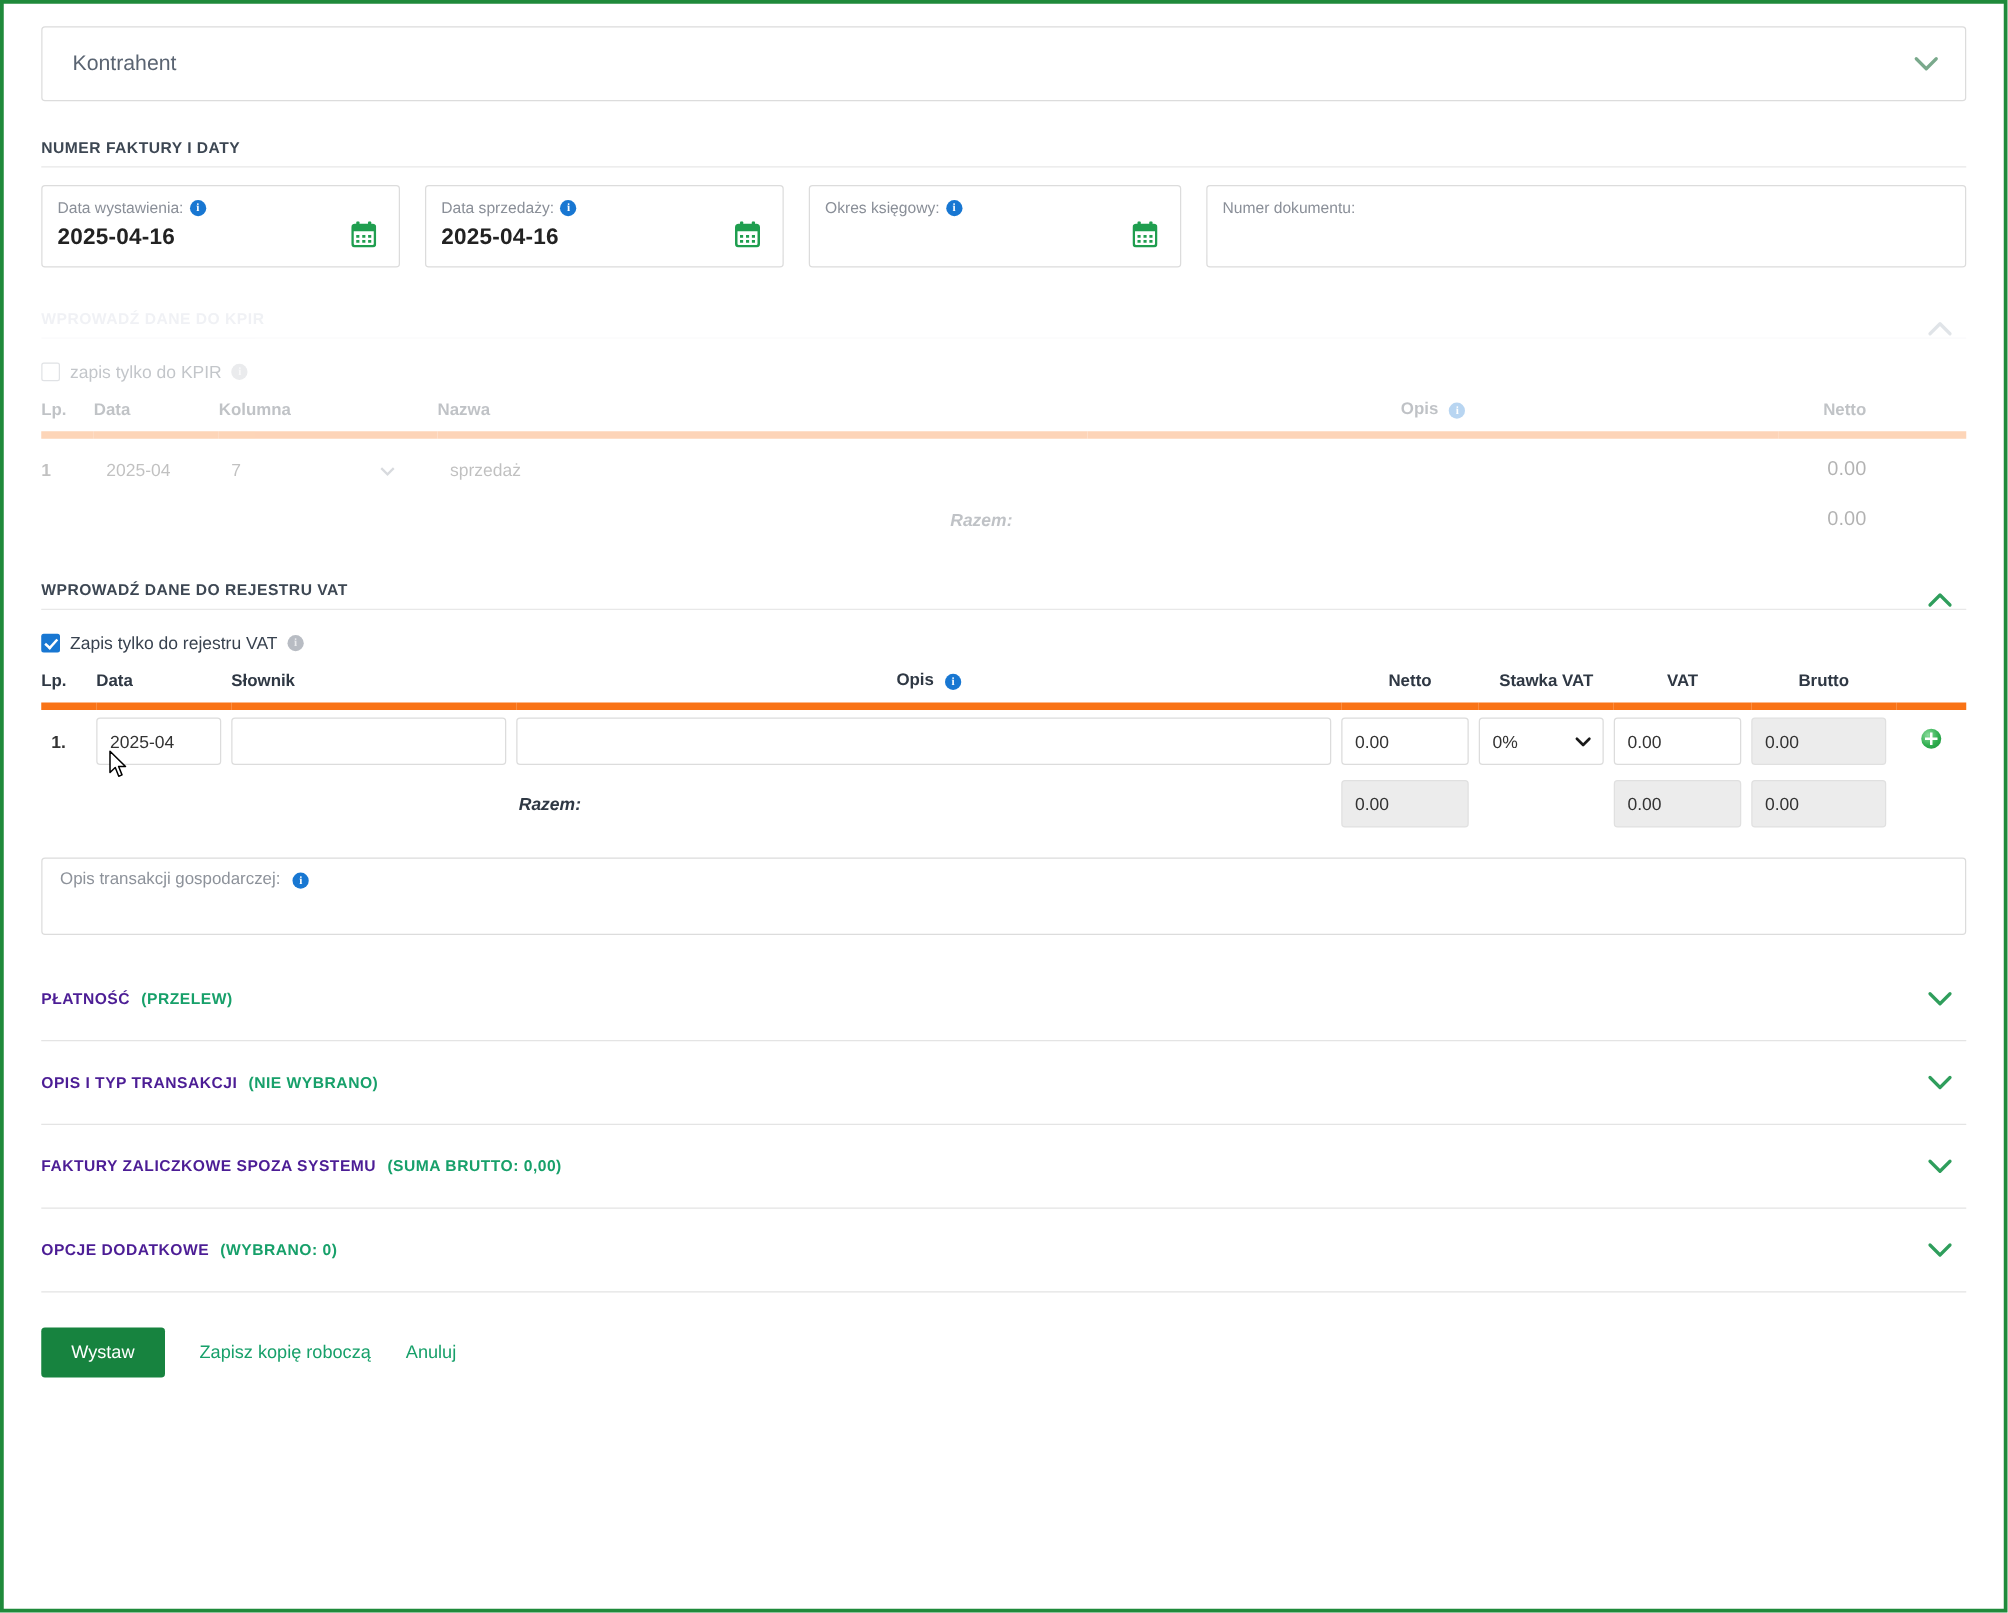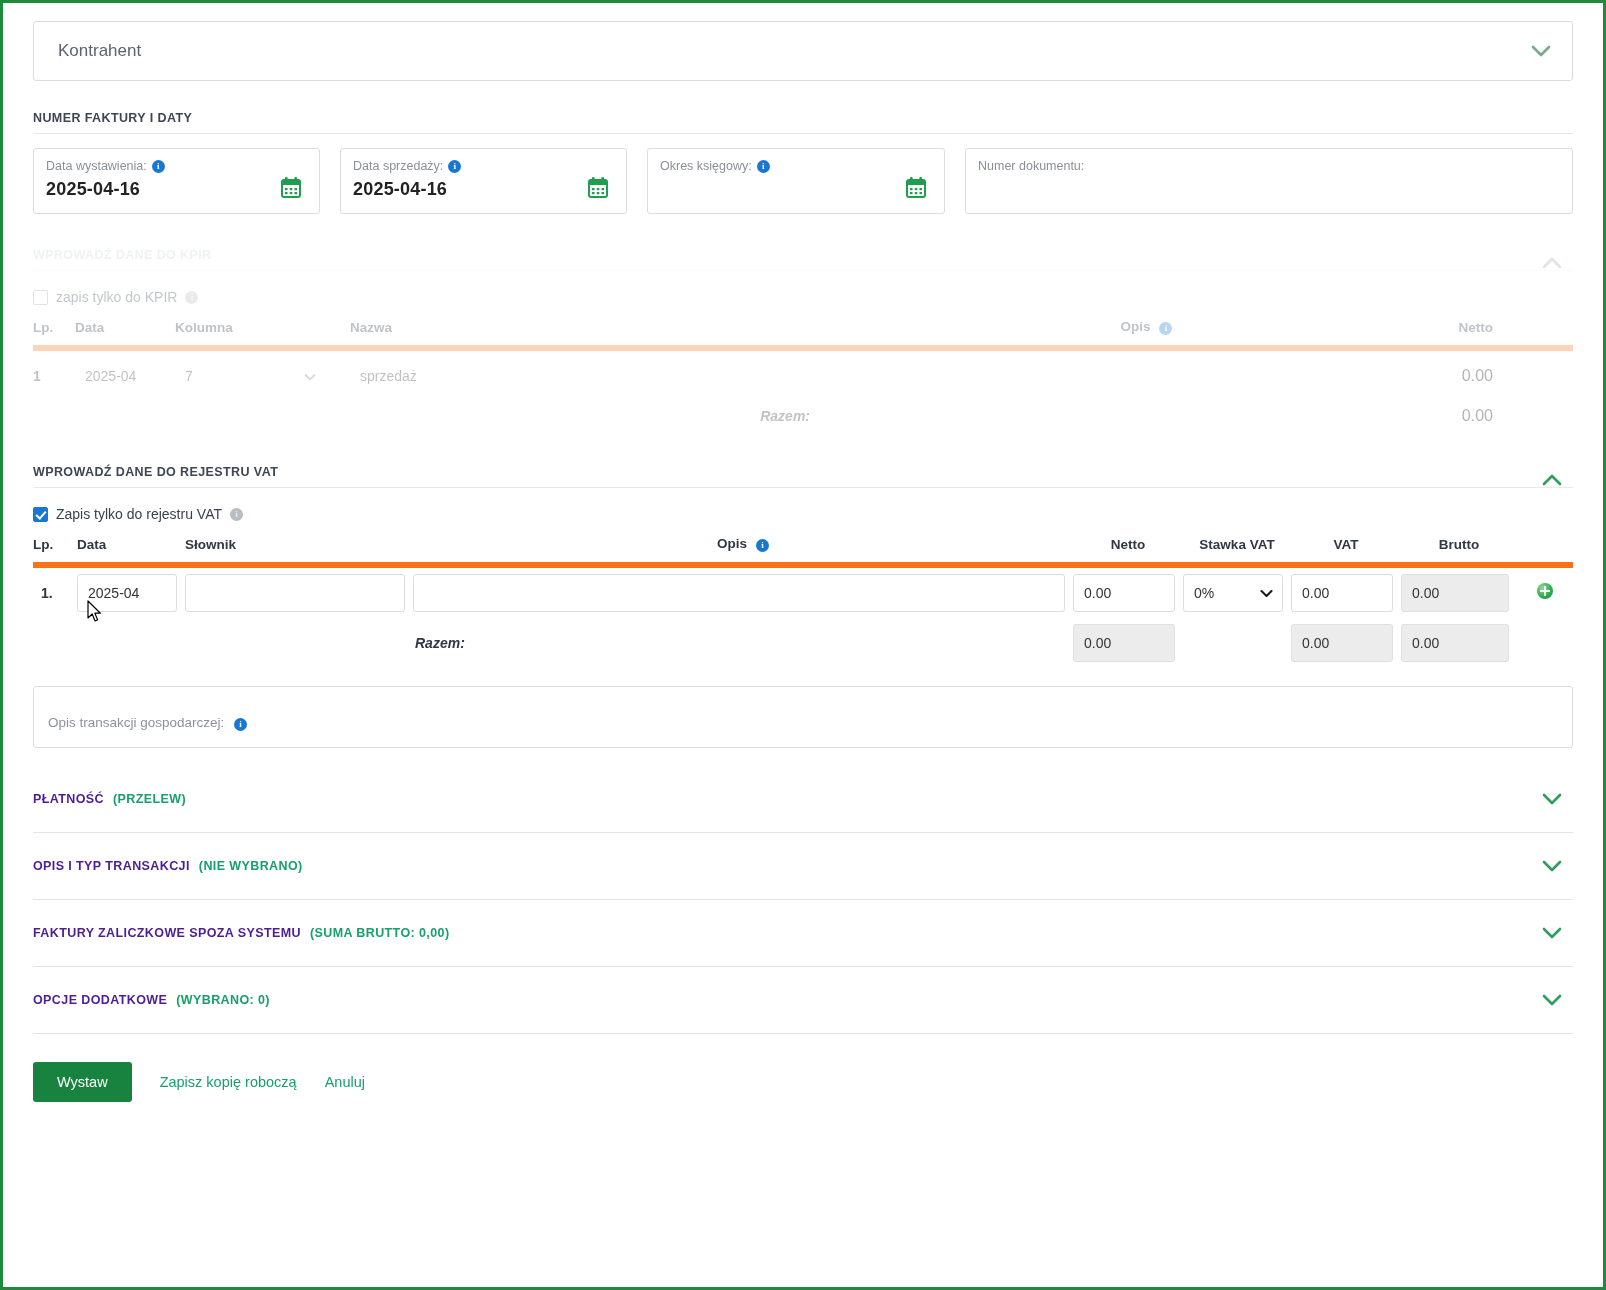--- a/index.html
+++ b/index.html
@@ -189,21 +189,21 @@
 
   .razem-lbl { font-size: 14px; font-weight: bold; color: #2f3844; font-style: italic; }
 
   
   .ta {
     border: 1px solid #dcdcdc;
     border-radius: 3px;
     background: #fff;
     font-size: 13.5px;
     color: #8d929a;
-    padding: 28px 14px;
+    padding: 8px 14px;
   }
   .ta.t1 { height: 62px; margin-top: 18px; }
   .ta.t2 { height: 72px; margin-top: 0; border-top: none; }
 
   
   .acc-row {
     height: 67px;
     display: flex;
     align-items: center;
     border-bottom: 1px solid #e4e4e4;

